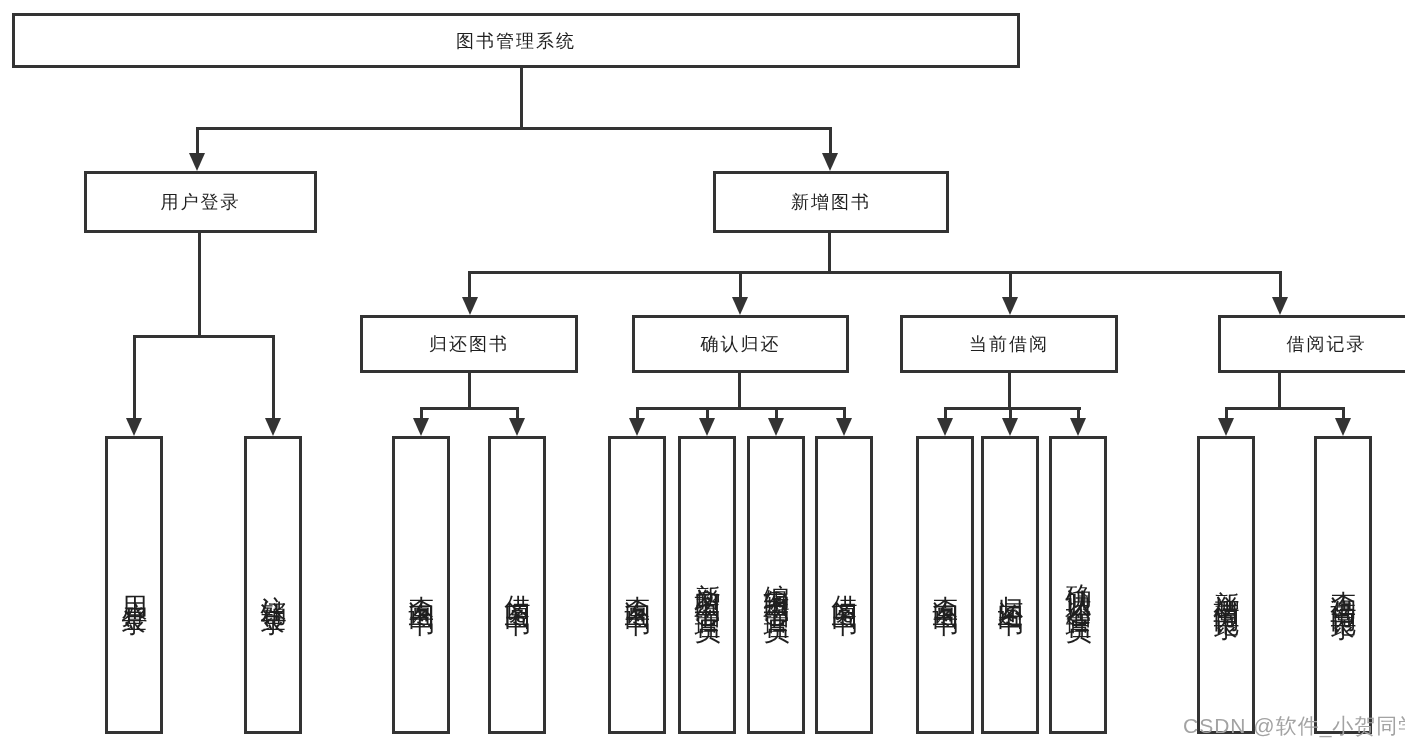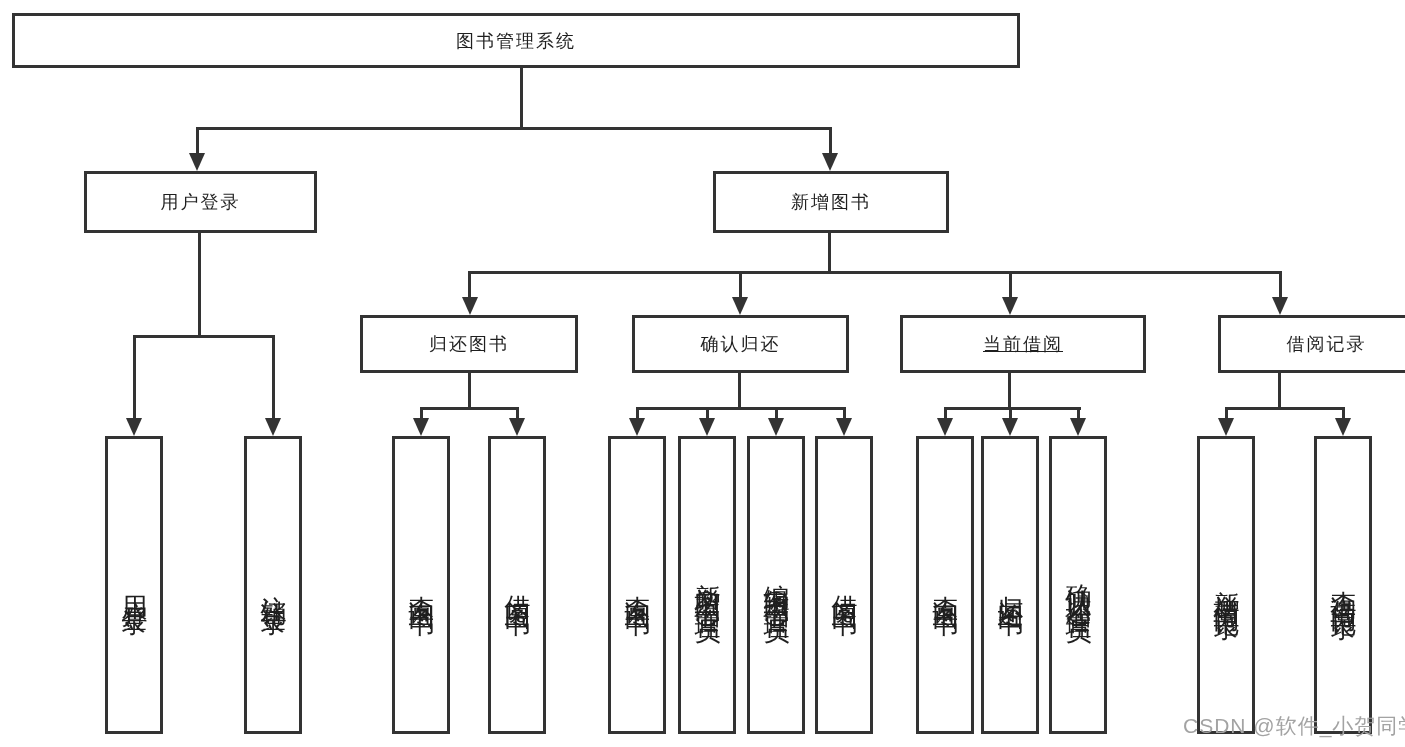--- a/index.html
+++ b/index.html
@@ -84,21 +84,21 @@
   <div class="ar" style="left:732px;top:297px;"></div>
   <div class="ar" style="left:1002px;top:297px;"></div>
   <div class="ar" style="left:1272px;top:297px;"></div>
 
   <div class="node" style="left:360px;top:315px;width:218px;height:58px;">
     <span>归还图书</span>
   </div>
   <div class="node" style="left:632px;top:315px;width:217px;height:58px;">
     <span>确认归还</span>
   </div>
-  <div class="node" style="left:900px;top:315px;width:246px;height:58px;text-decoration:underline;">
+  <div class="node" style="left:900px;top:315px;width:218px;height:58px;">
     <span>当前借阅</span>
   </div>
   <div class="node" style="left:1218px;top:315px;width:217px;height:58px;">
     <span>借阅记录</span>
   </div>
 
   <div class="vl" style="left:468px;top:373px;height:37px;"></div>
   <div class="hl" style="left:420px;top:407px;width:99px;"></div>
   <div class="vl" style="left:420px;top:407px;height:13px;"></div>
   <div class="vl" style="left:516px;top:407px;height:13px;"></div>

